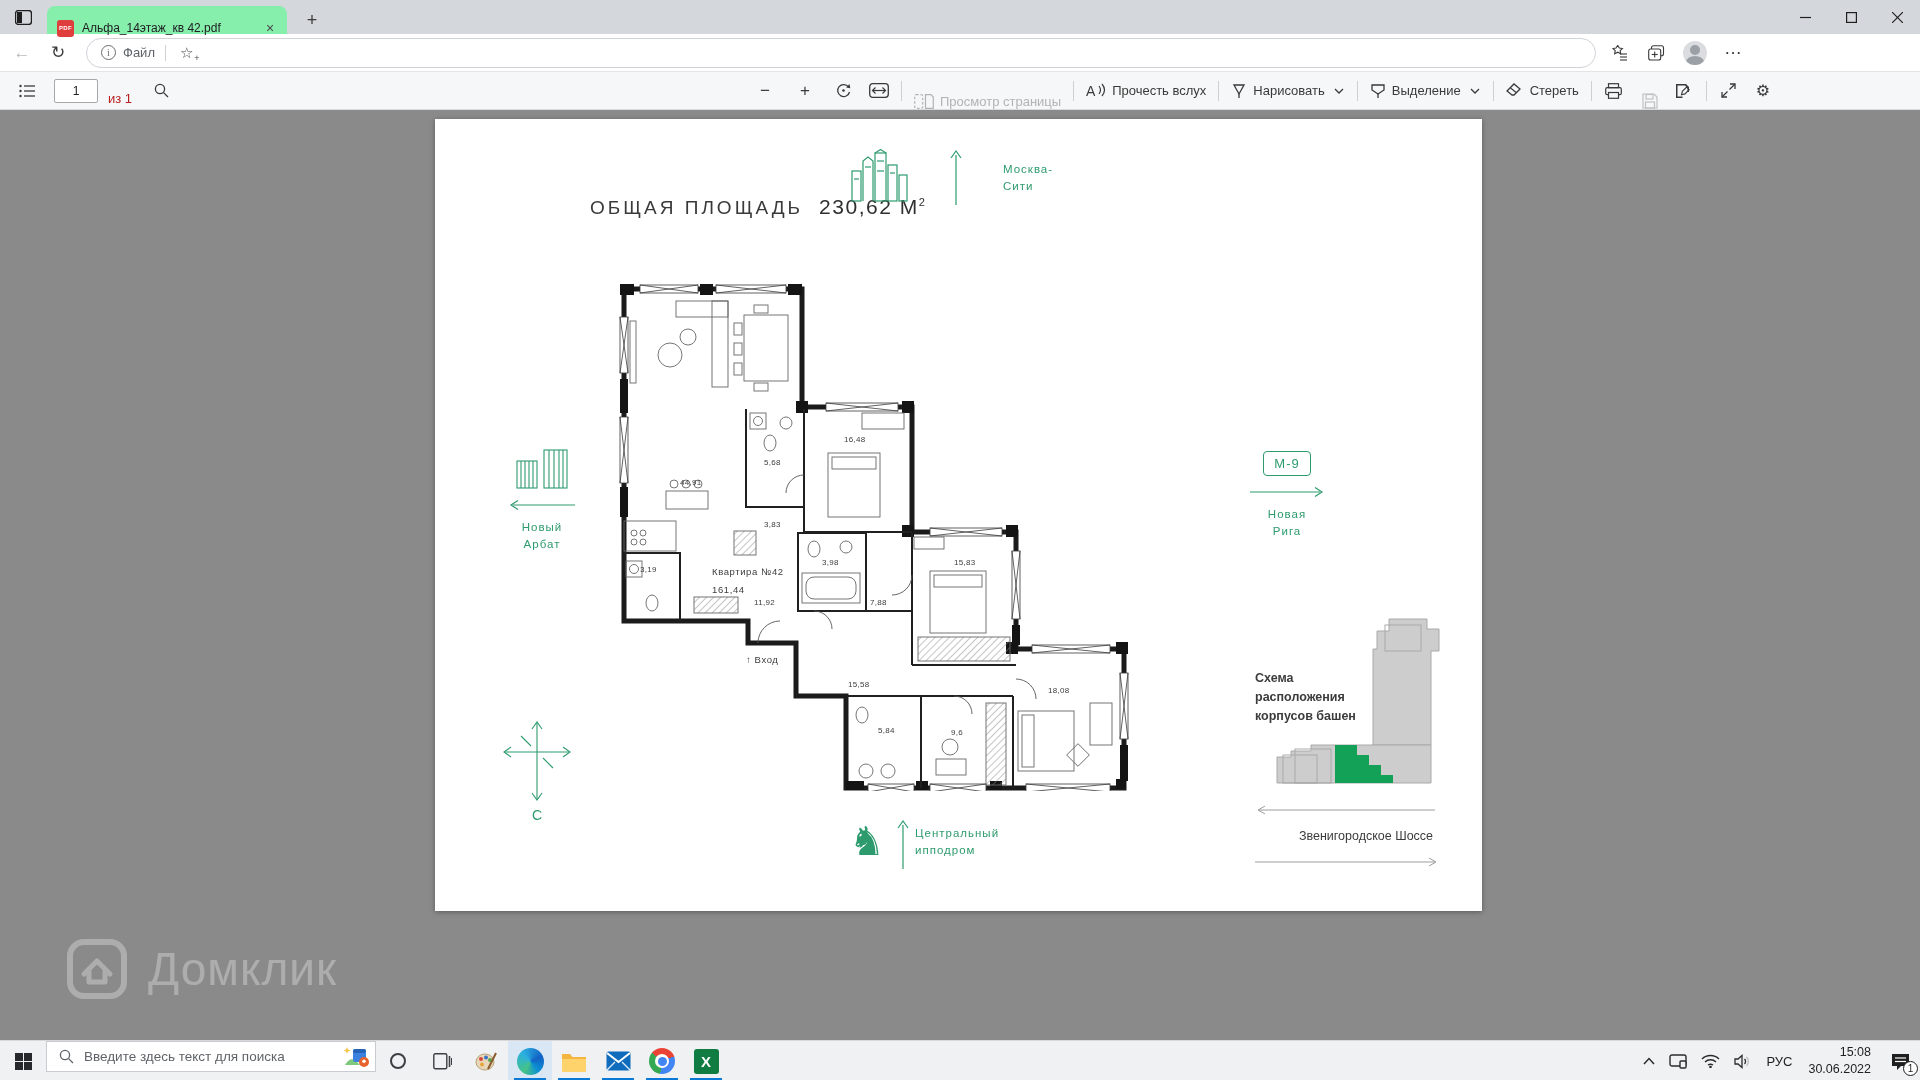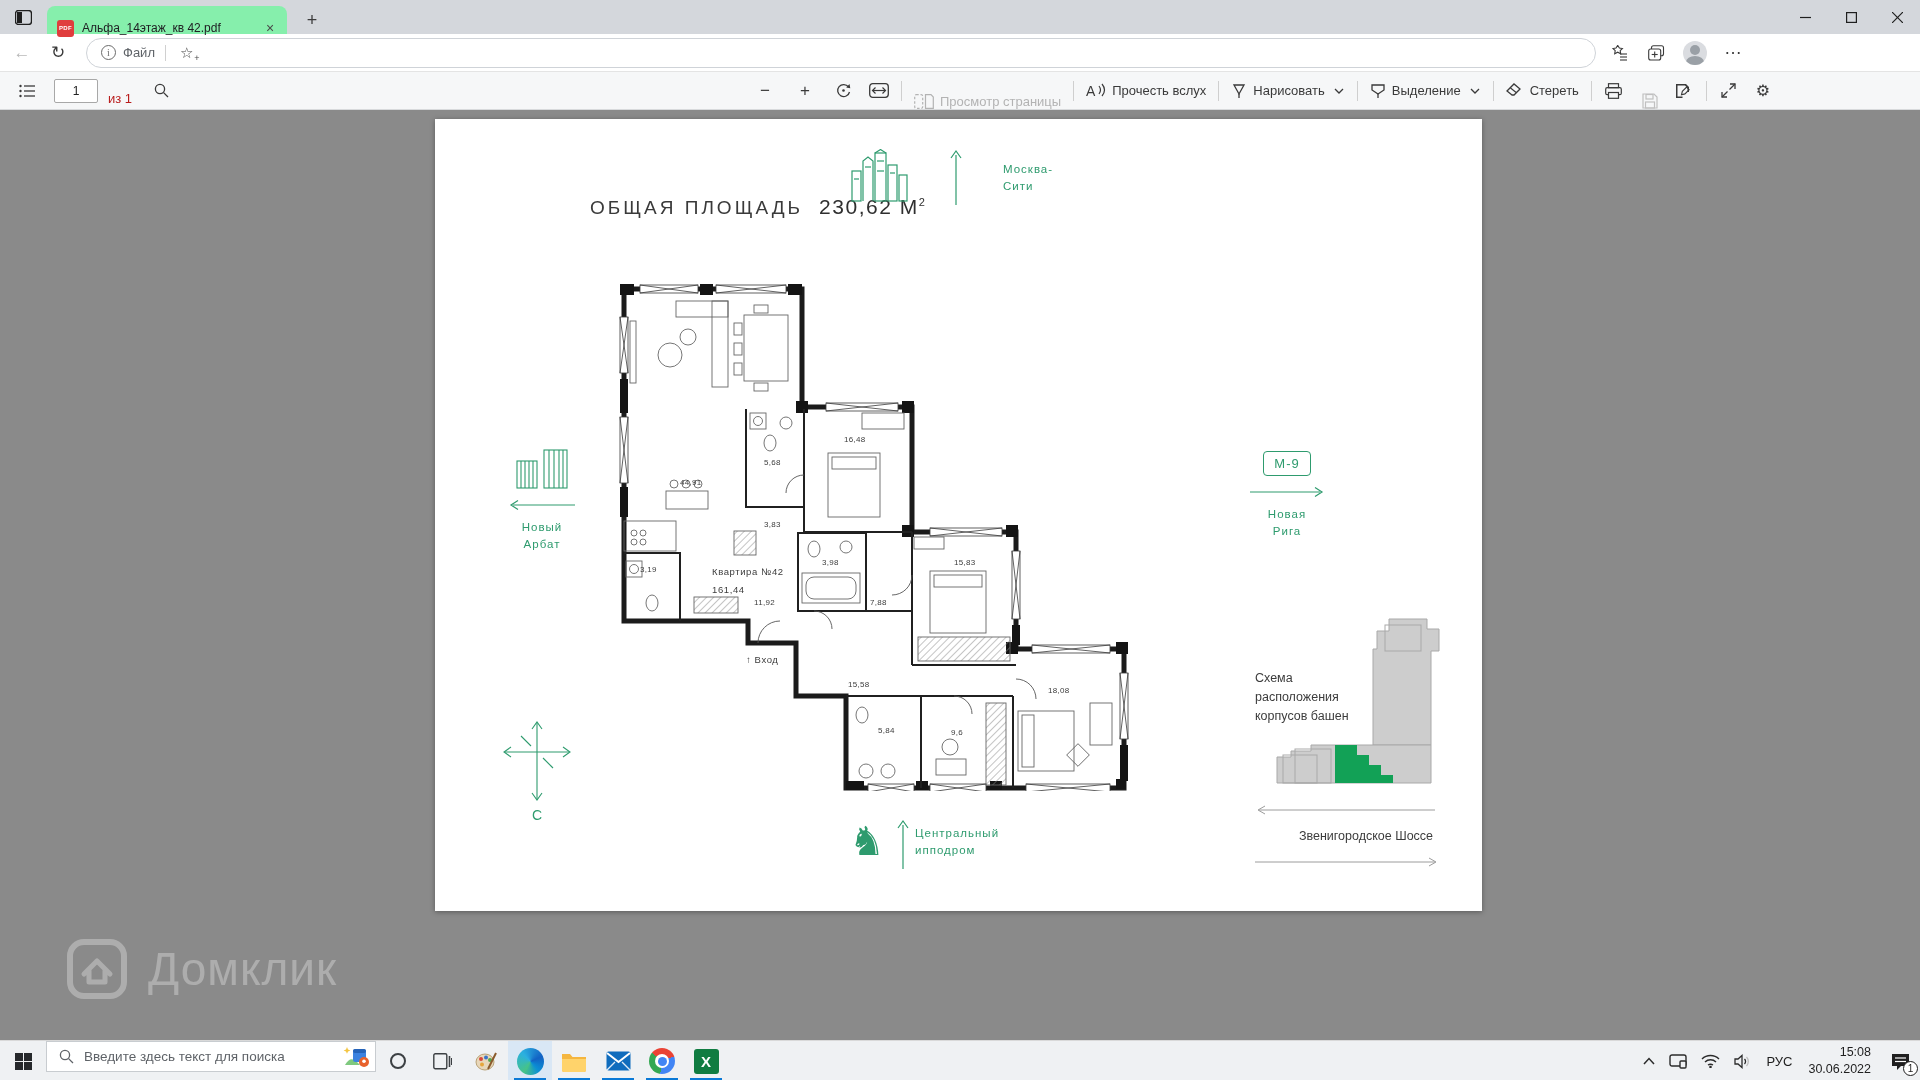--- a/index.html
+++ b/index.html
@@ -56,21 +56,21 @@
   .lm-city { position:absolute; left:416px; top:30px; display:flex;gap:35px; }
   .lm-hippo { position:absolute; left:408px; top:700px; display:flex; }
   .vline-arrow { width:16px; margin:0 4px; flex:none; }
   .lm-arbat { position:absolute; left:72px; top:330px; width:70px; text-align:center; }
   .lm-riga { position:absolute; left:812px; top:332px; width:80px; text-align:center; }
   .hline-arrow { display:block; margin:10px auto 8px; }
   .m9badge { display:inline-block; border:1.5px solid #2E9B6E; border-radius:4px; color:#2E9B6E; font-size:13px; letter-spacing:1px; padding:4px 10px; }
   .compass { position:absolute; left:66px; top:600px; width:72px; text-align:center; }
   .compass .c-letter { color:#2E9B6E; font-size:14px; margin-top:4px; }
 
-  .scheme-caption { position:absolute; left:820px; top:550px; font-size:12.5px; color:#3c3c3c; line-height:1.5; }
+  .scheme-caption { position:absolute; left:820px; top:550px; font-size:12.5px; color:#3c3c3c; line-height:1.5;font-weight:bold; }
   .scheme-tower { position:absolute; left:820px; top:496px; }
   .road-arrow-left { position:absolute; left:820px; top:686px; }
   .road-label { position:absolute; left:841px; top:710px; width:180px; text-align:center; font-size:12.5px; color:#3c3c3c; }
   .road-arrow-right { position:absolute; left:820px; top:738px; }
 
   .plansvg { position:absolute; left:183px; top:156px; }
   .plansvg text { font-family:"Liberation Sans", sans-serif; fill:#3c3c3c; font-size:8px; letter-spacing:.3px; }
   .plansvg text.big { font-size:9.5px; letter-spacing:.6px; }
 
   

